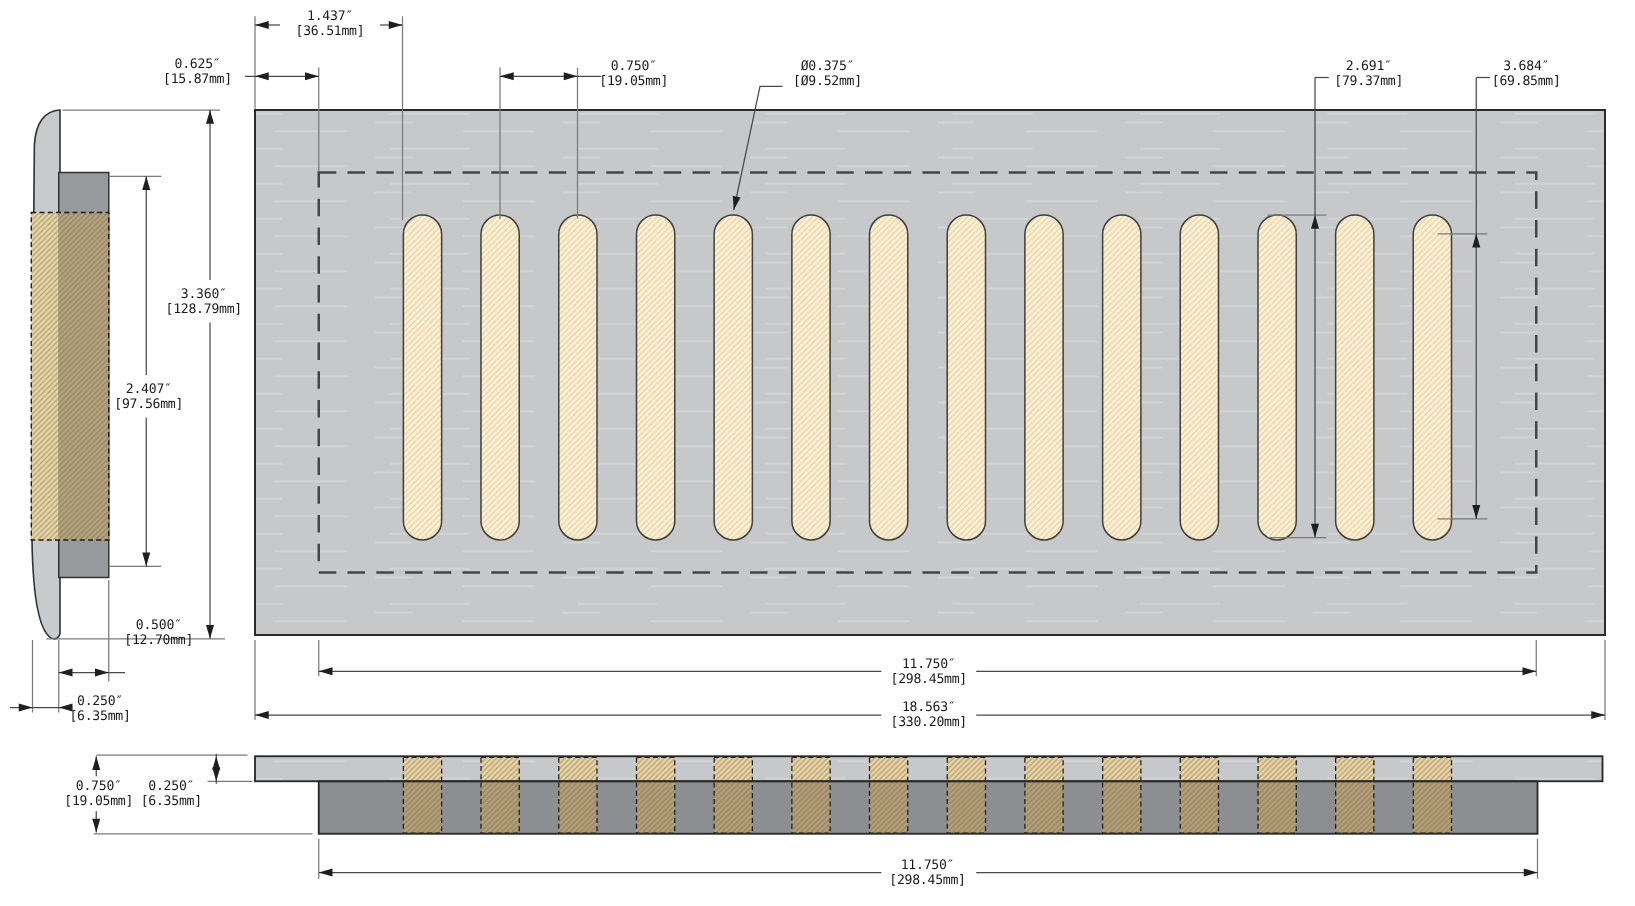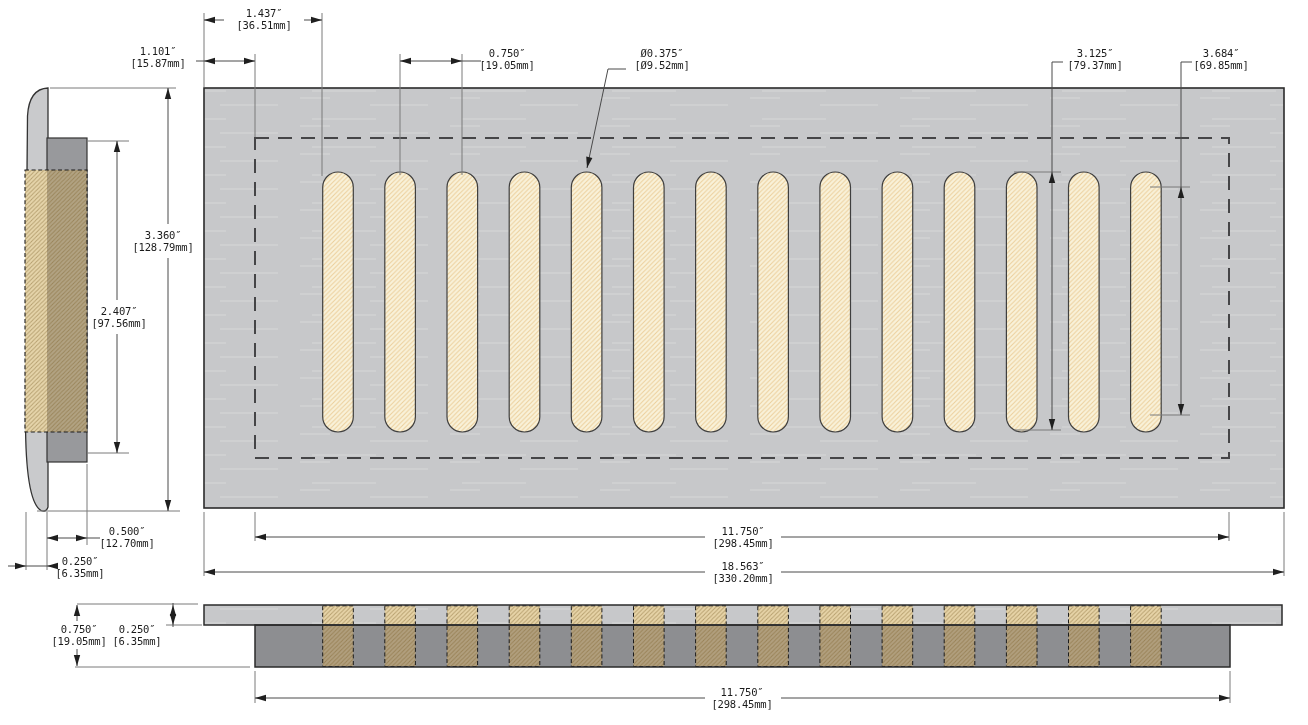--- a/index.html
+++ b/index.html
@@ -230,48 +230,48 @@
     <path d="M255 698 l11 -3.2 l0 6.4 Z"></path>
         <path d="M1230 698 l-11 -3.2 l0 6.4 Z"></path>
   </g>
 </svg>
 
 <div class="dlabel" style="left:214px;top:7px;width:100px">
       <div class="in">1.437″</div>
       <div class="mm">[36.51mm]</div>
     </div>
 <div class="dlabel" style="left:108px;top:45px;width:100px">
-      <div class="in">1.101″</div>
+      <div class="in">0.625″</div>
       <div class="mm">[15.87mm]</div>
     </div>
 <div class="dlabel" style="left:457px;top:47px;width:100px">
       <div class="in">0.750″</div>
       <div class="mm">[19.05mm]</div>
     </div>
 <div class="dlabel" style="left:612px;top:47px;width:100px">
       <div class="in">Ø0.375″</div>
       <div class="mm">[Ø9.52mm]</div>
     </div>
 <div class="dlabel" style="left:1045px;top:47px;width:100px">
-      <div class="in">3.125″</div>
+      <div class="in">2.691″</div>
       <div class="mm">[79.37mm]</div>
     </div>
 <div class="dlabel" style="left:1171px;top:47px;width:100px">
       <div class="in">3.684″</div>
       <div class="mm">[69.85mm]</div>
     </div>
 <div class="dlabel" style="left:113px;top:229px;width:100px">
       <div class="in">3.360″</div>
       <div class="mm">[128.79mm]</div>
     </div>
 <div class="dlabel" style="left:69px;top:305px;width:100px">
       <div class="in">2.407″</div>
       <div class="mm">[97.56mm]</div>
     </div>
-<div class="dlabel" style="left:77px;top:525px;width:100px">
+<div class="dlabel" style="left:77px;top:494px;width:100px">
       <div class="in">0.500″</div>
       <div class="mm">[12.70mm]</div>
     </div>
 <div class="dlabel" style="left:30px;top:555px;width:100px">
       <div class="in">0.250″</div>
       <div class="mm">[6.35mm]</div>
     </div>
 <div class="dlabel" style="left:693px;top:525px;width:100px">
       <div class="in">11.750″</div>
       <div class="mm">[298.45mm]</div>

